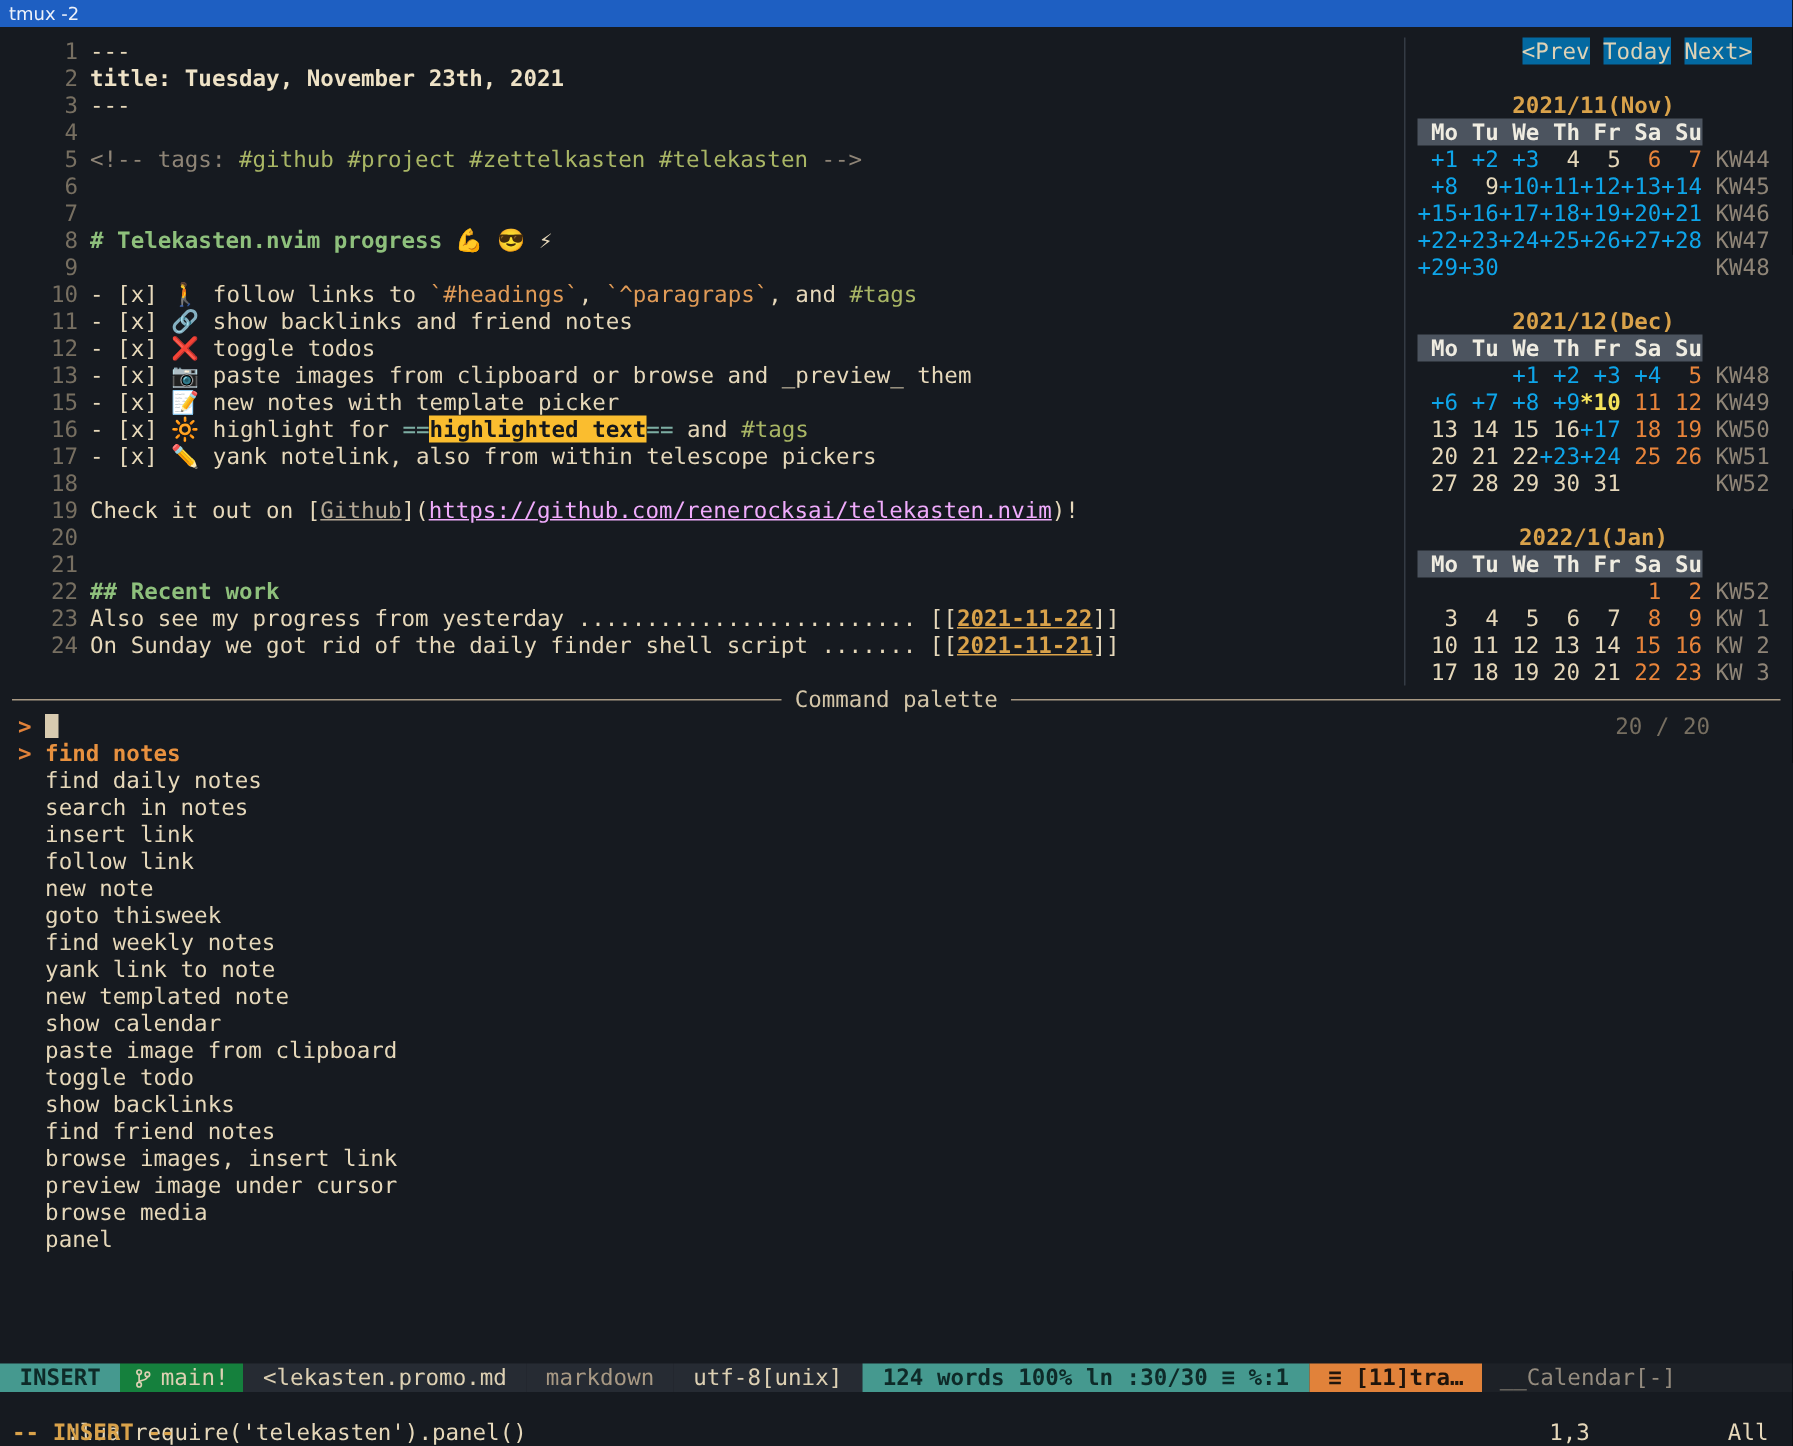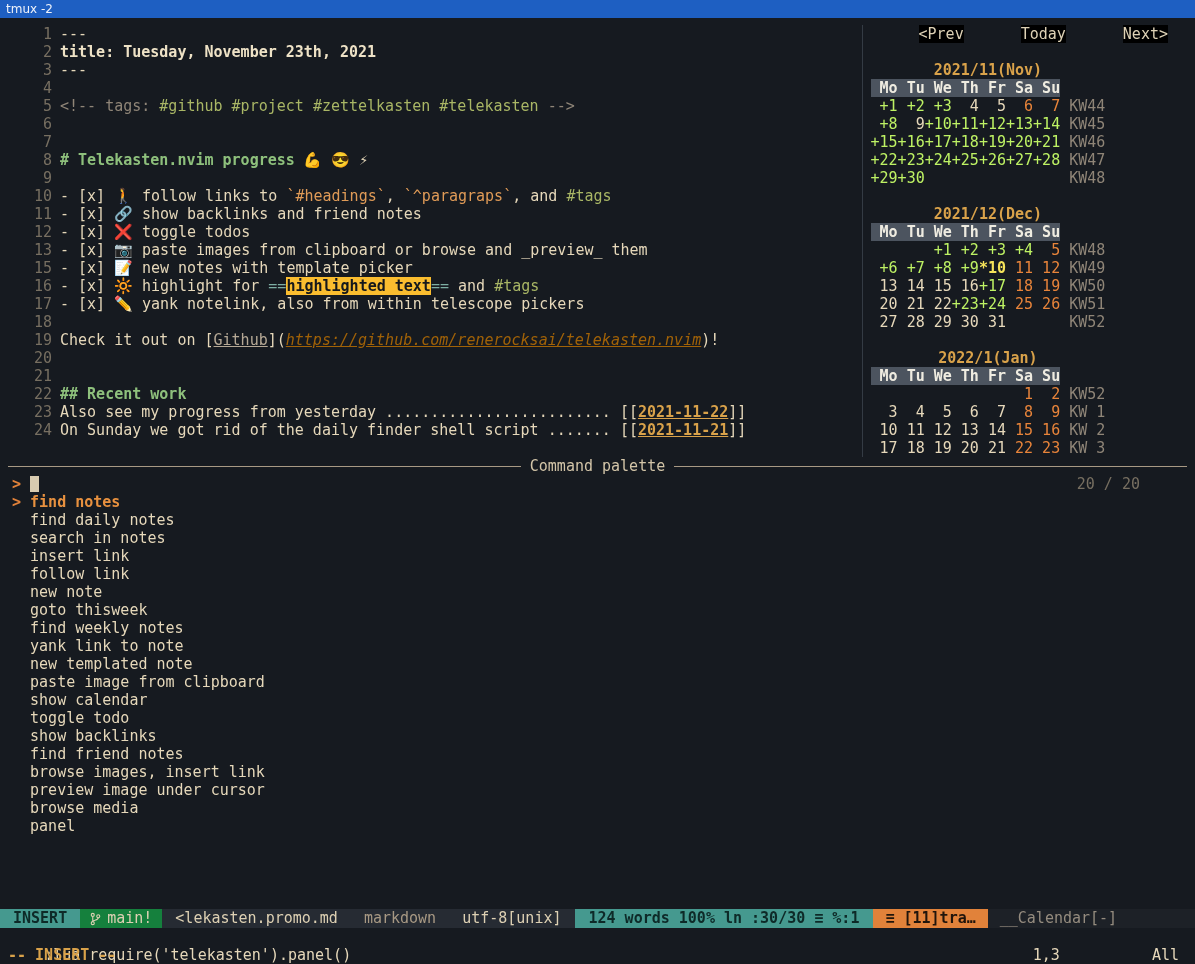--- a/index.html
+++ b/index.html
@@ -20,30 +20,30 @@
   .s-fg{color:#e6d8ba;}
   .s-ttl{color:#eee2c6;font-weight:bold;}
   .s-cm{color:#8f8577;}
   .s-tag{color:#a9b665;}
   .s-hd{color:#8ec07c;font-weight:bold;}
   .s-cd{color:#e09b57;}
   .s-it{color:#e6d8ba;}
   .s-mk{color:#7daea3;}
   .s-hl{background:#fabd2f;color:#15181c;font-weight:bold;}
   .s-lk{color:#b5a895;text-decoration:underline;}
-  .s-url{color:#a16207;text-decoration:underline;font-style:italic;}
+  .s-url{color:#f0abfc;text-decoration:underline;}
   .s-wl{color:#d9a24a;font-weight:bold;text-decoration:underline;}
   .s-e{}
   
   .calendar{flex:0 0 250px;border-left:1px solid #343b44;padding-left:8px;}
   .cal-nav{display:flex;justify-content:flex-end;gap:9px;height:18px;padding-right:27px;}
-  .nav-btn{background:#000000;color:#ded2b6;margin-left:48px;}
+  .nav-btn{background:#0369a1;color:#ded2b6;}
   .cal-title{color:#d9a24a;font-weight:bold;text-align:center;width:26ch;}
   .s-day{color:#e6d8ba;}
-  .s-pl{color:#bef264;}
+  .s-pl{color:#0ea5e9;}
   .s-we{color:#e8843a;}
   .s-tdy{color:#f5e35a;font-weight:bold;}
   .s-kw{color:#8f8577;}
   .s-hdr{background:#4c545f;color:#efece1;font-weight:bold;}
   
   .pal-sep{display:flex;align-items:center;height:18px;color:#d3c5a8;flex:0 0 auto;padding:0 8px;}
   .pal-sep::before,.pal-sep::after{content:"";flex:1;border-top:1px solid #a89984;}
   .pal-sep .sep-label{padding:0 9px;}
   .pal-prompt{display:flex;align-items:center;height:18px;padding-left:12px;flex:0 0 auto;}
   .prompt-char{color:#e1823a;font-weight:bold;}
@@ -155,22 +155,22 @@
       <div class="row pal-row sel"><span class="pal-pre">&gt; </span><span>find notes</span></div>
       <div class="row pal-row"><span class="pal-pre">  </span><span>find daily notes</span></div>
       <div class="row pal-row"><span class="pal-pre">  </span><span>search in notes</span></div>
       <div class="row pal-row"><span class="pal-pre">  </span><span>insert link</span></div>
       <div class="row pal-row"><span class="pal-pre">  </span><span>follow link</span></div>
       <div class="row pal-row"><span class="pal-pre">  </span><span>new note</span></div>
       <div class="row pal-row"><span class="pal-pre">  </span><span>goto thisweek</span></div>
       <div class="row pal-row"><span class="pal-pre">  </span><span>find weekly notes</span></div>
       <div class="row pal-row"><span class="pal-pre">  </span><span>yank link to note</span></div>
       <div class="row pal-row"><span class="pal-pre">  </span><span>new templated note</span></div>
+      <div class="row pal-row"><span class="pal-pre">  </span><span>show calendar</span></div>
       <div class="row pal-row"><span class="pal-pre">  </span><span>paste image from clipboard</span></div>
-      <div class="row pal-row"><span class="pal-pre">  </span><span>show calendar</span></div>
       <div class="row pal-row"><span class="pal-pre">  </span><span>toggle todo</span></div>
       <div class="row pal-row"><span class="pal-pre">  </span><span>show backlinks</span></div>
       <div class="row pal-row"><span class="pal-pre">  </span><span>find friend notes</span></div>
       <div class="row pal-row"><span class="pal-pre">  </span><span>browse images, insert link</span></div>
       <div class="row pal-row"><span class="pal-pre">  </span><span>preview image under cursor</span></div>
       <div class="row pal-row"><span class="pal-pre">  </span><span>browse media</span></div>
       <div class="row pal-row"><span class="pal-pre">  </span><span>panel</span></div>
     </div>
 
   <div class="statusbar">

